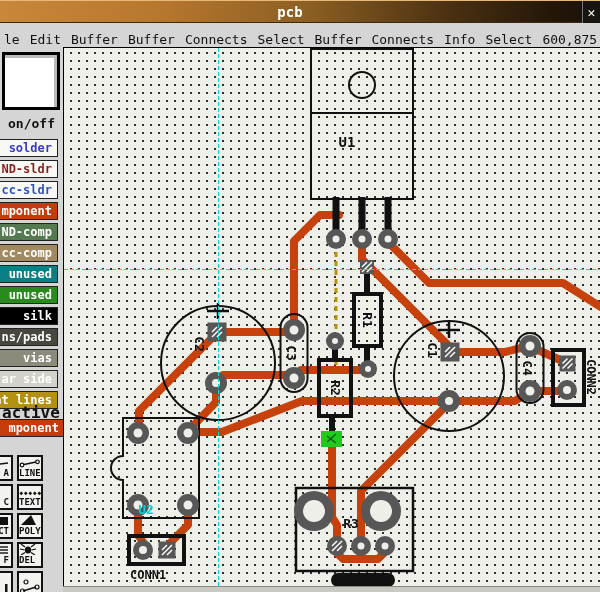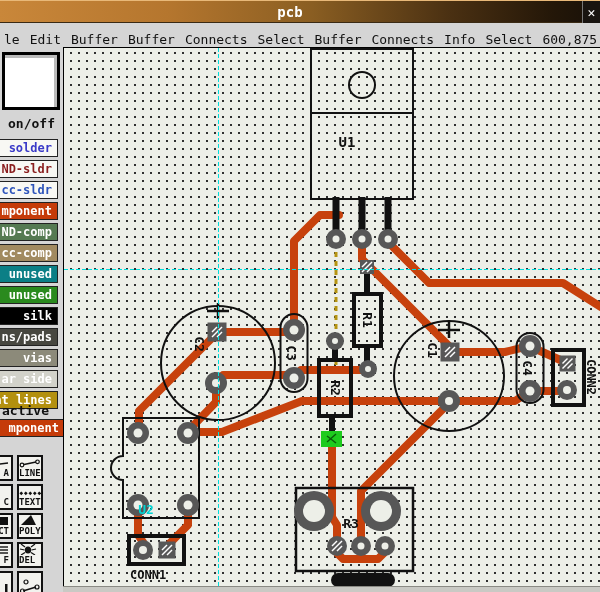--- a/index.html
+++ b/index.html
@@ -22,21 +22,21 @@
   #menubar .mitem{flex:0 0 auto;}
 
   
   #panel{position:absolute;left:0;top:47px;width:63px;height:545px;background:#d5d5d5;overflow:hidden;}
   #preview{position:absolute;left:2px;top:5px;width:52px;height:52px;background:#fff;
     border:3px solid #000;box-shadow:inset -3px 3px 0 #bbb;}
   #onoff-label{position:absolute;left:8px;top:69px;font-size:13px;font-weight:bold;color:#111;}
   #layerstack{position:absolute;left:-14px;top:92px;width:72px;display:flex;flex-direction:column;gap:3px;}
   .layerbtn{height:16px;border:1px solid #222;font-size:12px;font-weight:bold;
     text-align:right;padding-right:5px;line-height:16px;overflow:hidden;white-space:nowrap;box-sizing:content-box;}
-  #active-label{position:absolute;left:2px;top:356px;font-size:13px;font-weight:bold;color:#111;}
+  #active-label{position:absolute;left:2px;top:356px;font-size:16px;font-weight:bold;color:#111;}
   #activebtn{position:absolute;left:-14px;top:372px;width:72px;}
   #toolgrid{position:absolute;left:-13px;top:408px;display:grid;
     grid-template-columns:26px 26px;grid-auto-rows:26px;gap:3px 4px;}
   .toolbtn{background:#f2f2ee;border:2px solid #111;box-sizing:border-box;display:flex;
     flex-direction:column;align-items:flex-start;justify-content:flex-end;font-size:9px;
     font-weight:bold;color:#111;line-height:10px;padding-bottom:1px;overflow:hidden;}
   .toolbtn .ticon{flex:0 0 auto;margin-top:1px;}
   .toolbtn.frag{align-items:flex-end;padding-right:2px;}
 
   

